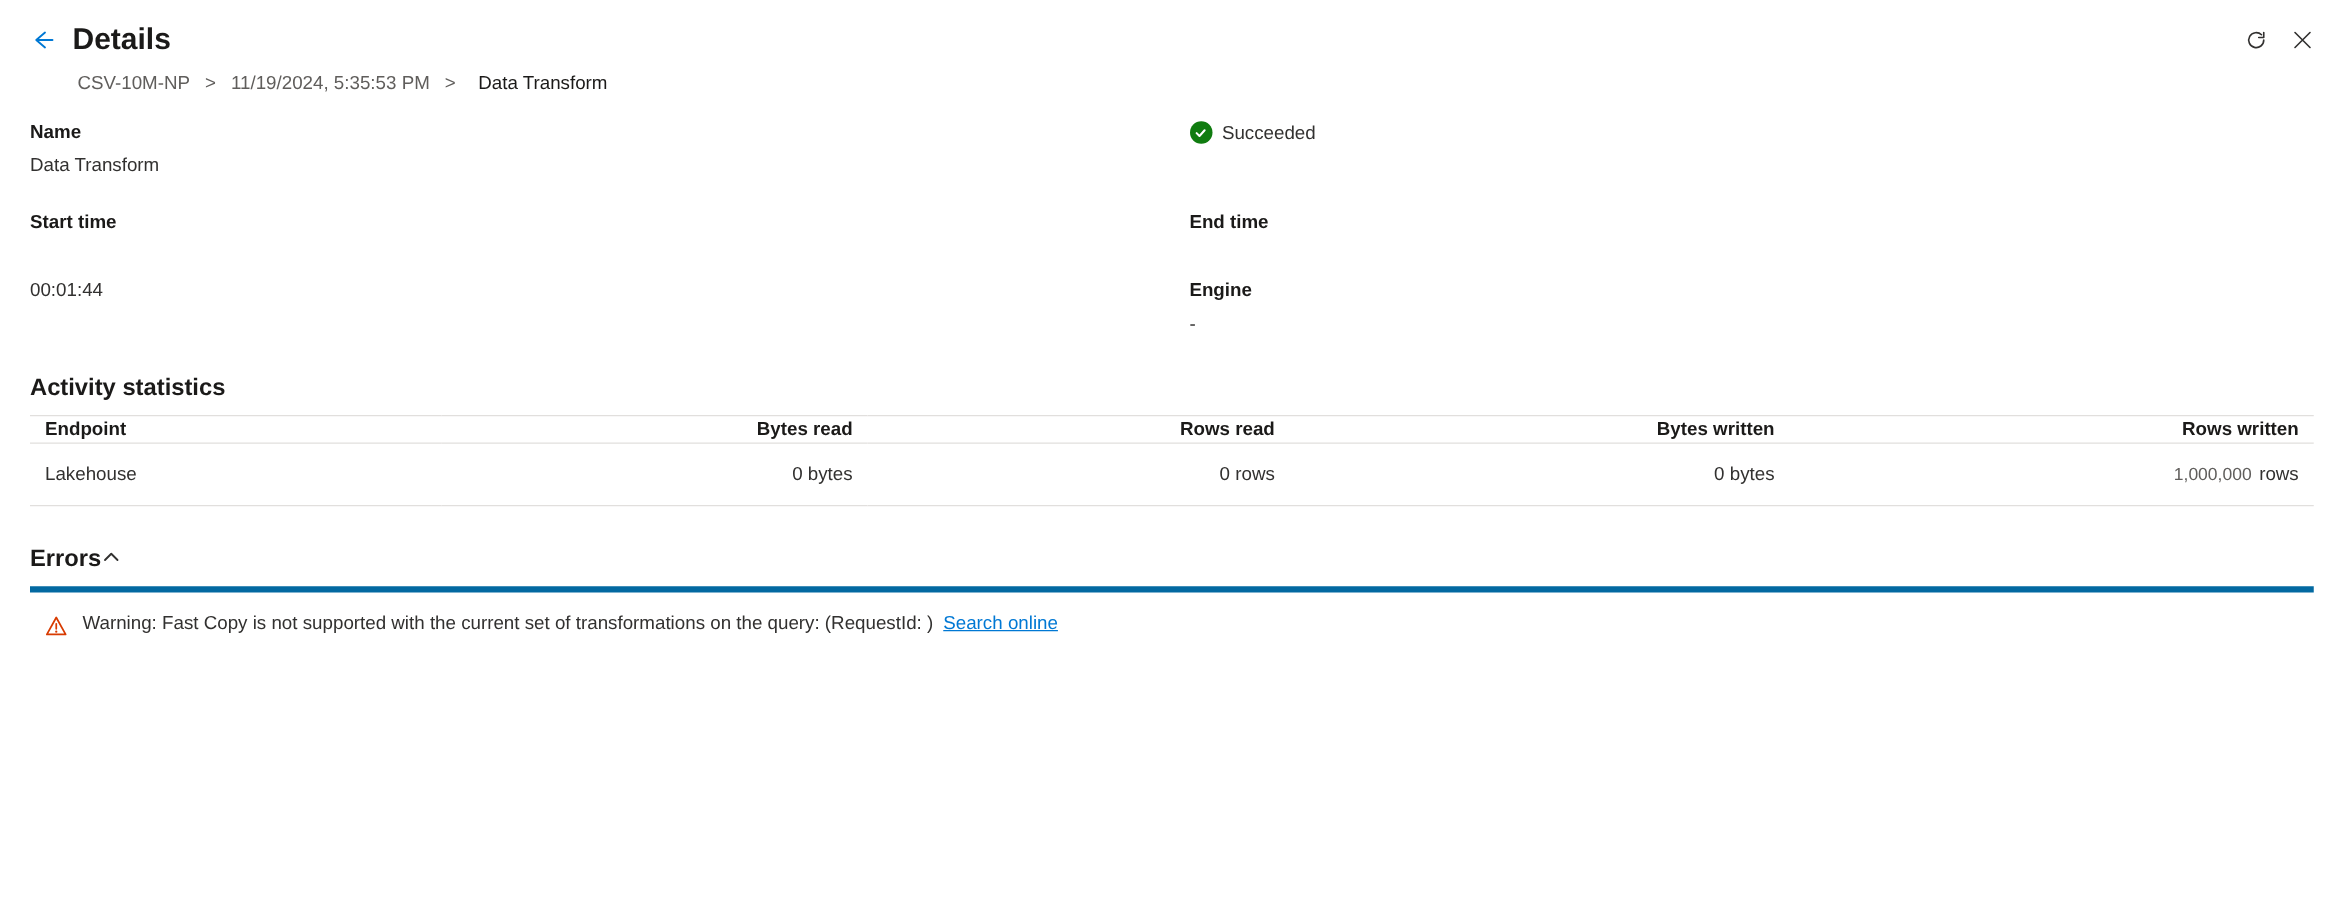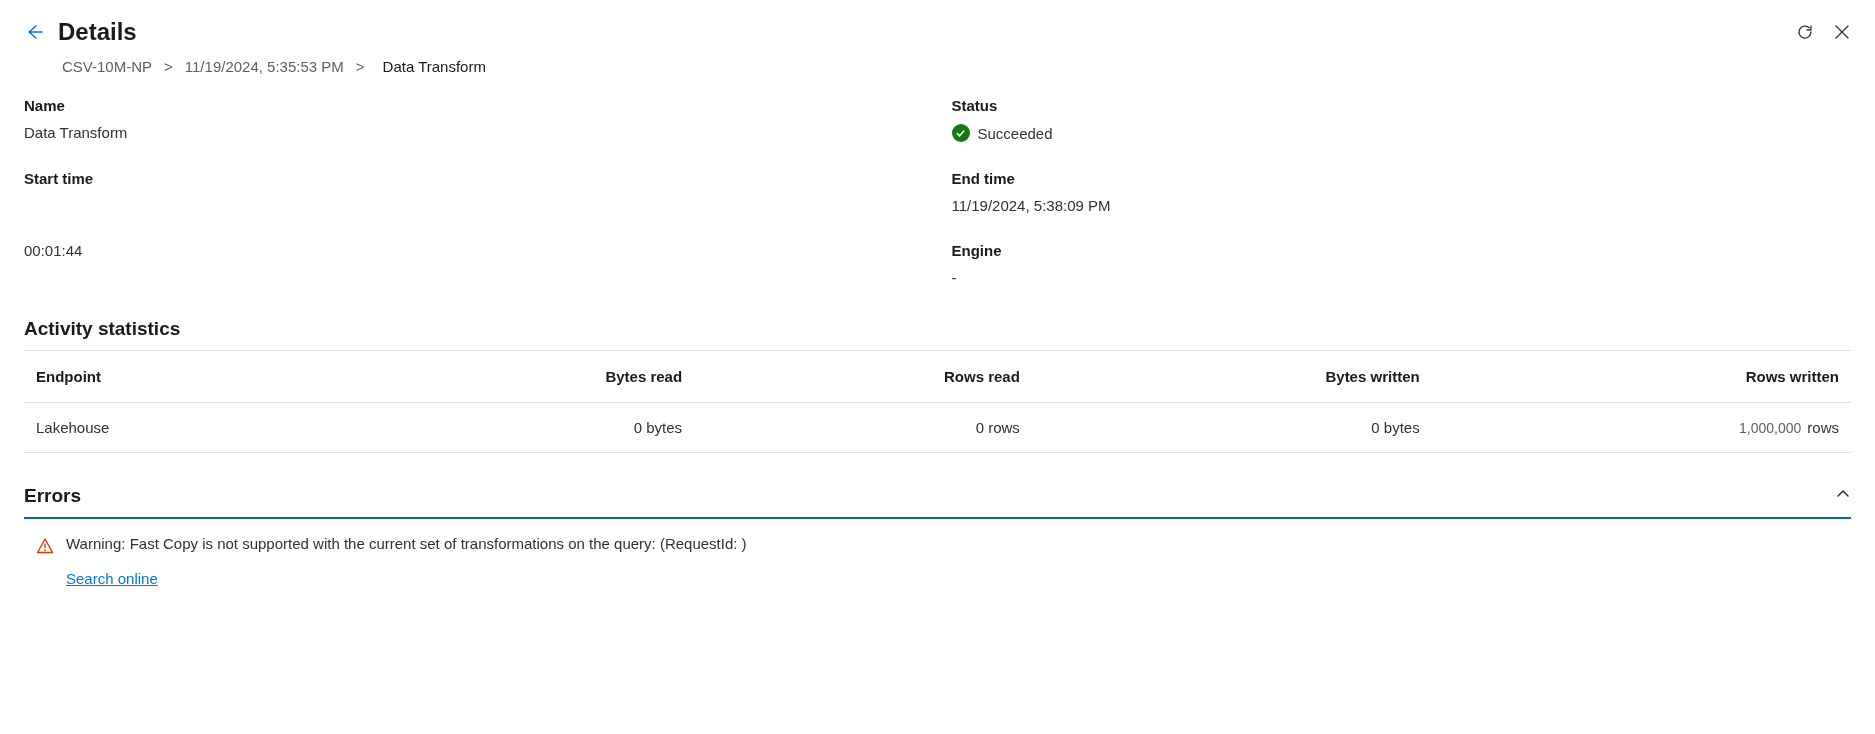--- a/index.html
+++ b/index.html
@@ -111,21 +111,21 @@
       margin-bottom: 32px;
     }
     .stats-table thead tr {
       border-top: 1px solid #e1dfdd;
       border-bottom: 1px solid #e1dfdd;
     }
     .stats-table th {
       text-align: left;
       font-size: 15px;
       font-weight: 600;
-      padding: 17px 12px;
+      padding: 2px 12px;
       color: #1b1a19;
     }
     .stats-table th.right, .stats-table td.right {
       text-align: right;
     }
     .stats-table tbody tr {
       border-bottom: 1px solid #e1dfdd;
     }
     .stats-table td {
       font-size: 15px;
@@ -140,42 +140,41 @@
     .rows-written .num {
       color: #605e5c;
       font-size: 14px;
     }
     .errors-section {
       margin-top: 8px;
     }
     .errors-header {
       display: flex;
       align-items: center;
-      justify-content: space-between;
-      border-bottom: 2px solid #0369a1;
+      border-bottom: 5px solid #0369a1;
       padding-bottom: 10px;
     }
     .collapse-btn {
       cursor: pointer;
       color: #323130;
     }
     .error-row {
       display: flex;
       align-items: flex-start;
       gap: 12px;
       padding: 16px 12px 0 12px;
     }
     .warn-icon {
       flex-shrink: 0;
       margin-top: 2px;
     }
     .error-body {
       display: flex;
-      flex-direction: column;
-      gap: 18px;
+      flex-direction: row;
+      gap: 8px;
     }
     .error-text {
       font-size: 15px;
       color: #323130;
     }
     .search-link {
       color: #0078d4;
       text-decoration: underline;
       font-size: 15px;
       cursor: pointer;
@@ -214,36 +213,34 @@
   <span class="sep">&gt;</span>
   <span class="current">Data Transform</span>
 </div>
 
 <div class="details-grid">
   <div>
     <div class="field-label">Name</div>
     <div class="field-value">Data Transform</div>
   </div>
   <div>
-    <div class="field-label">Status</div>
     <div class="status-cell">
       <span class="status-icon">
         <svg width="11" height="11" viewBox="0 0 12 12">
             <path d="M2.5 6 L5 8.5 L9.5 3.5" stroke="#fff" stroke-width="1.8" fill="none" stroke-linecap="round" stroke-linejoin="round"></path>
           </svg>
       </span>
       <span class="field-value">Succeeded</span>
     </div>
   </div>
   <div>
     <div class="field-label">Start time</div>
   </div>
   <div>
     <div class="field-label">End time</div>
-    <div class="field-value">11/19/2024, 5:38:09 PM</div>
   </div>
   <div>
     <div class="field-value">00:01:44</div>
   </div>
   <div>
     <div class="field-label">Engine</div>
     <div class="field-value">-</div>
   </div>
 </div>
 

